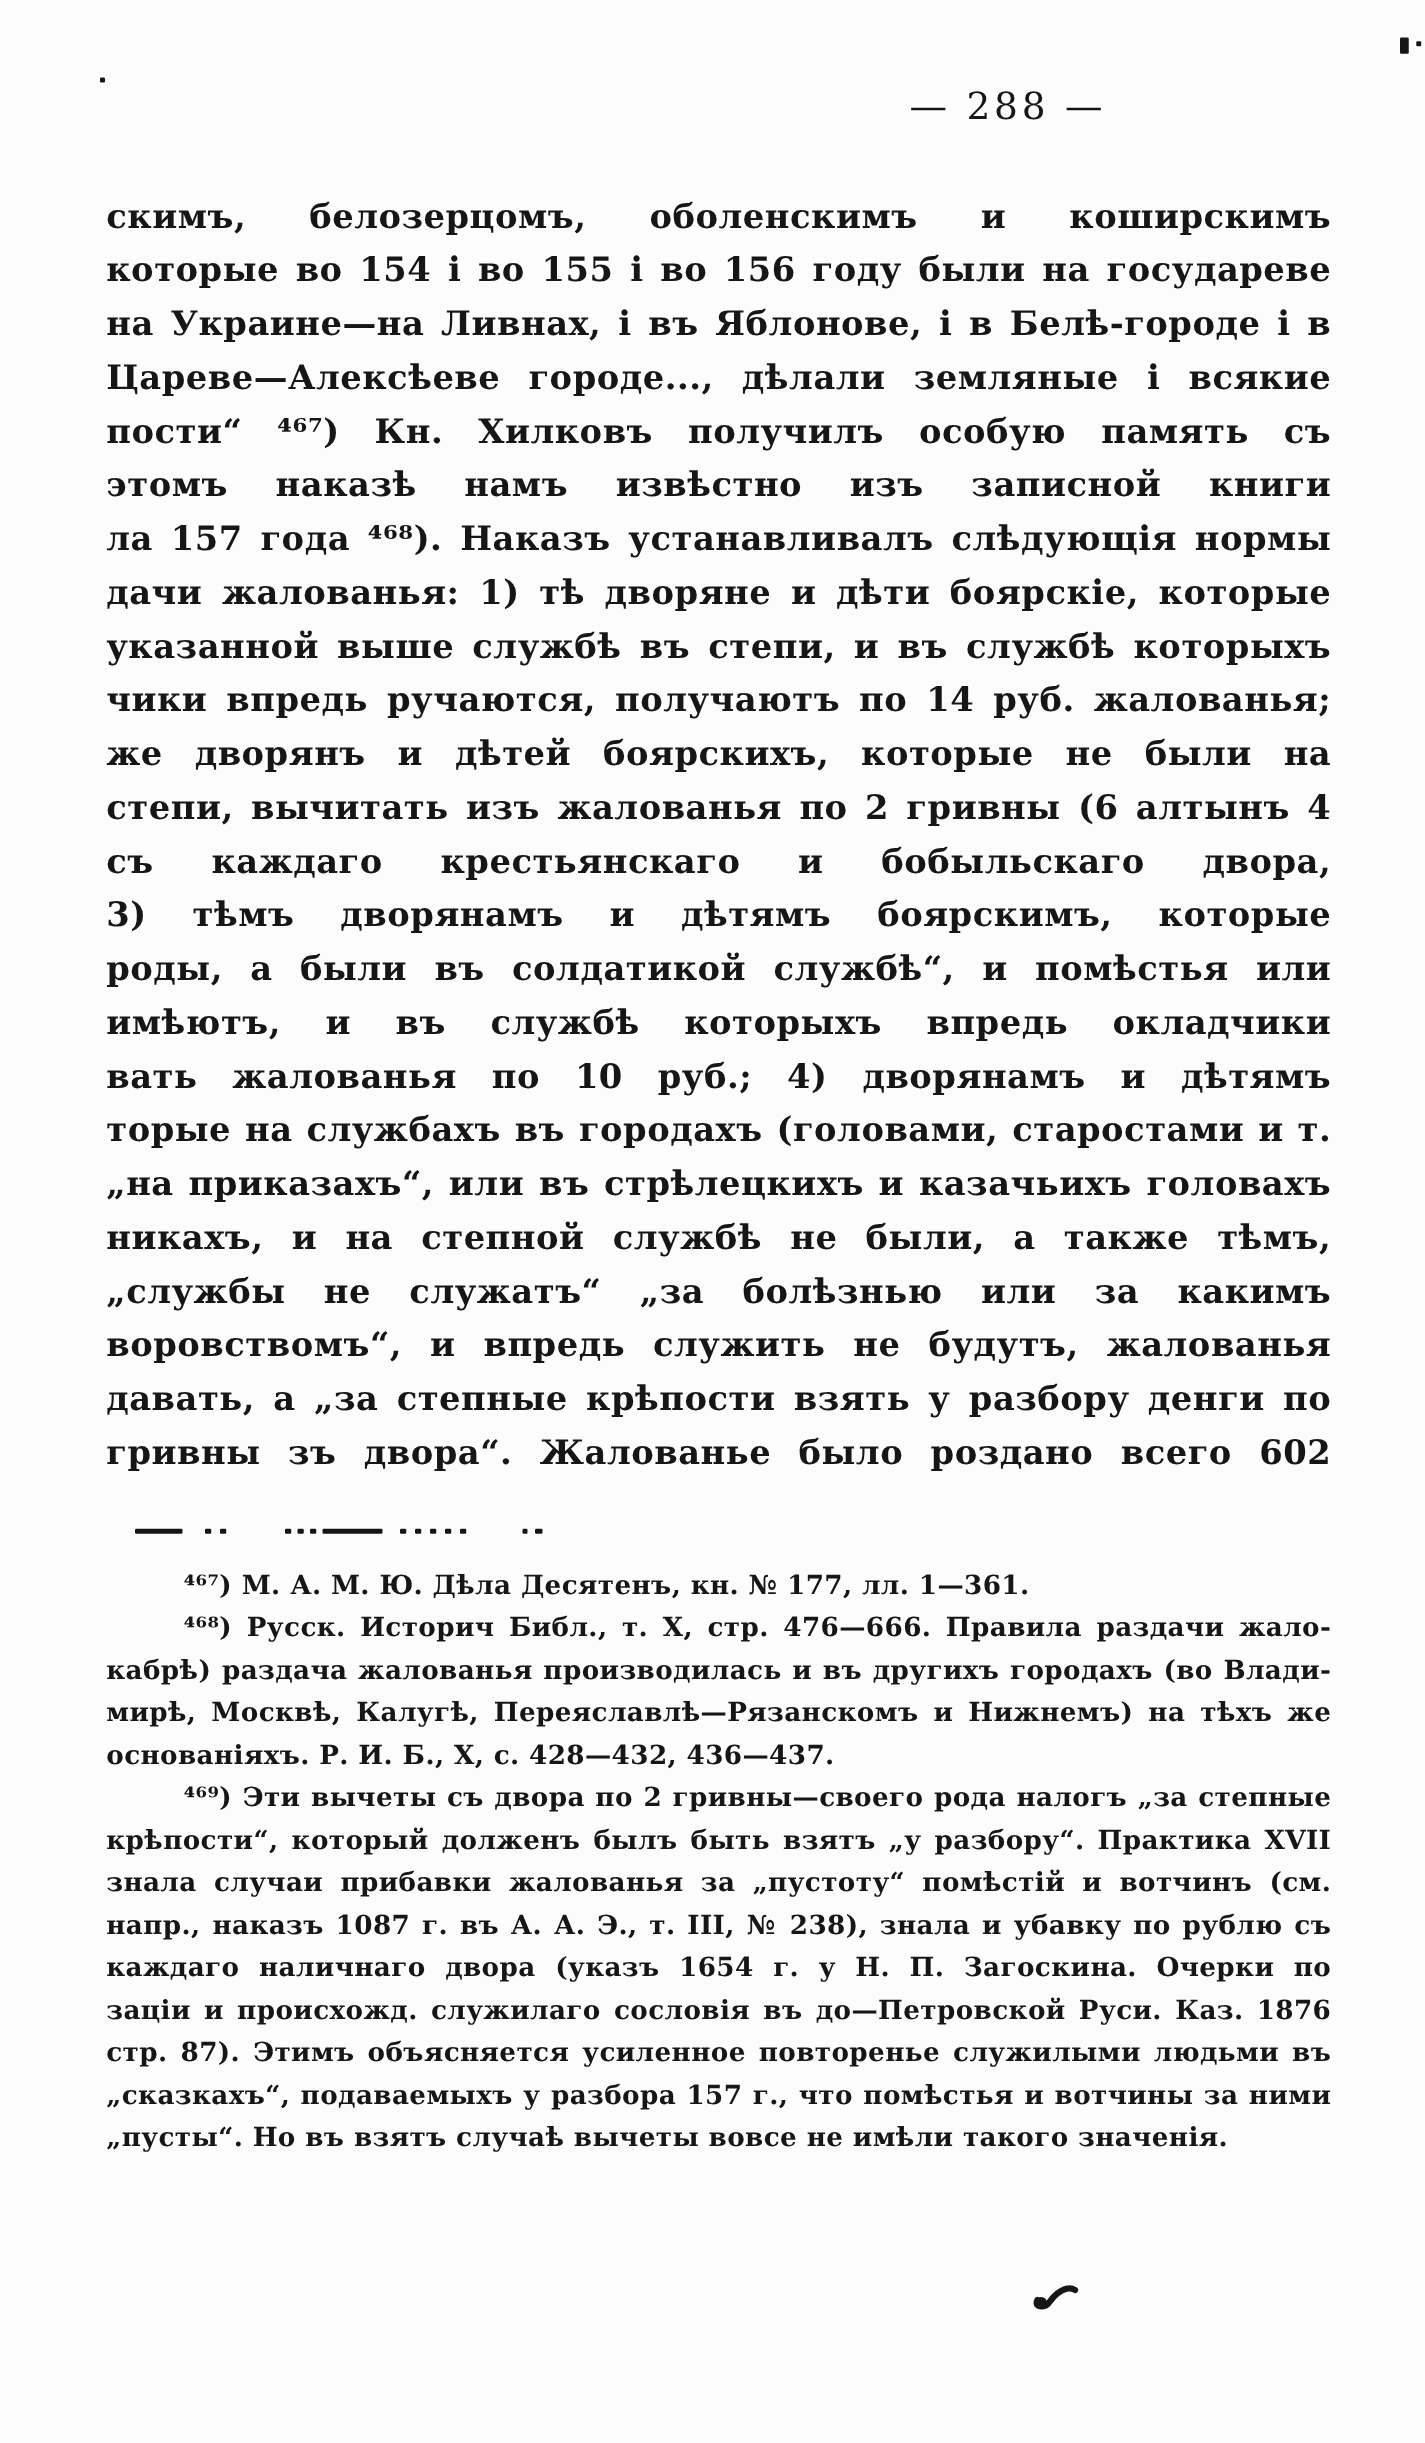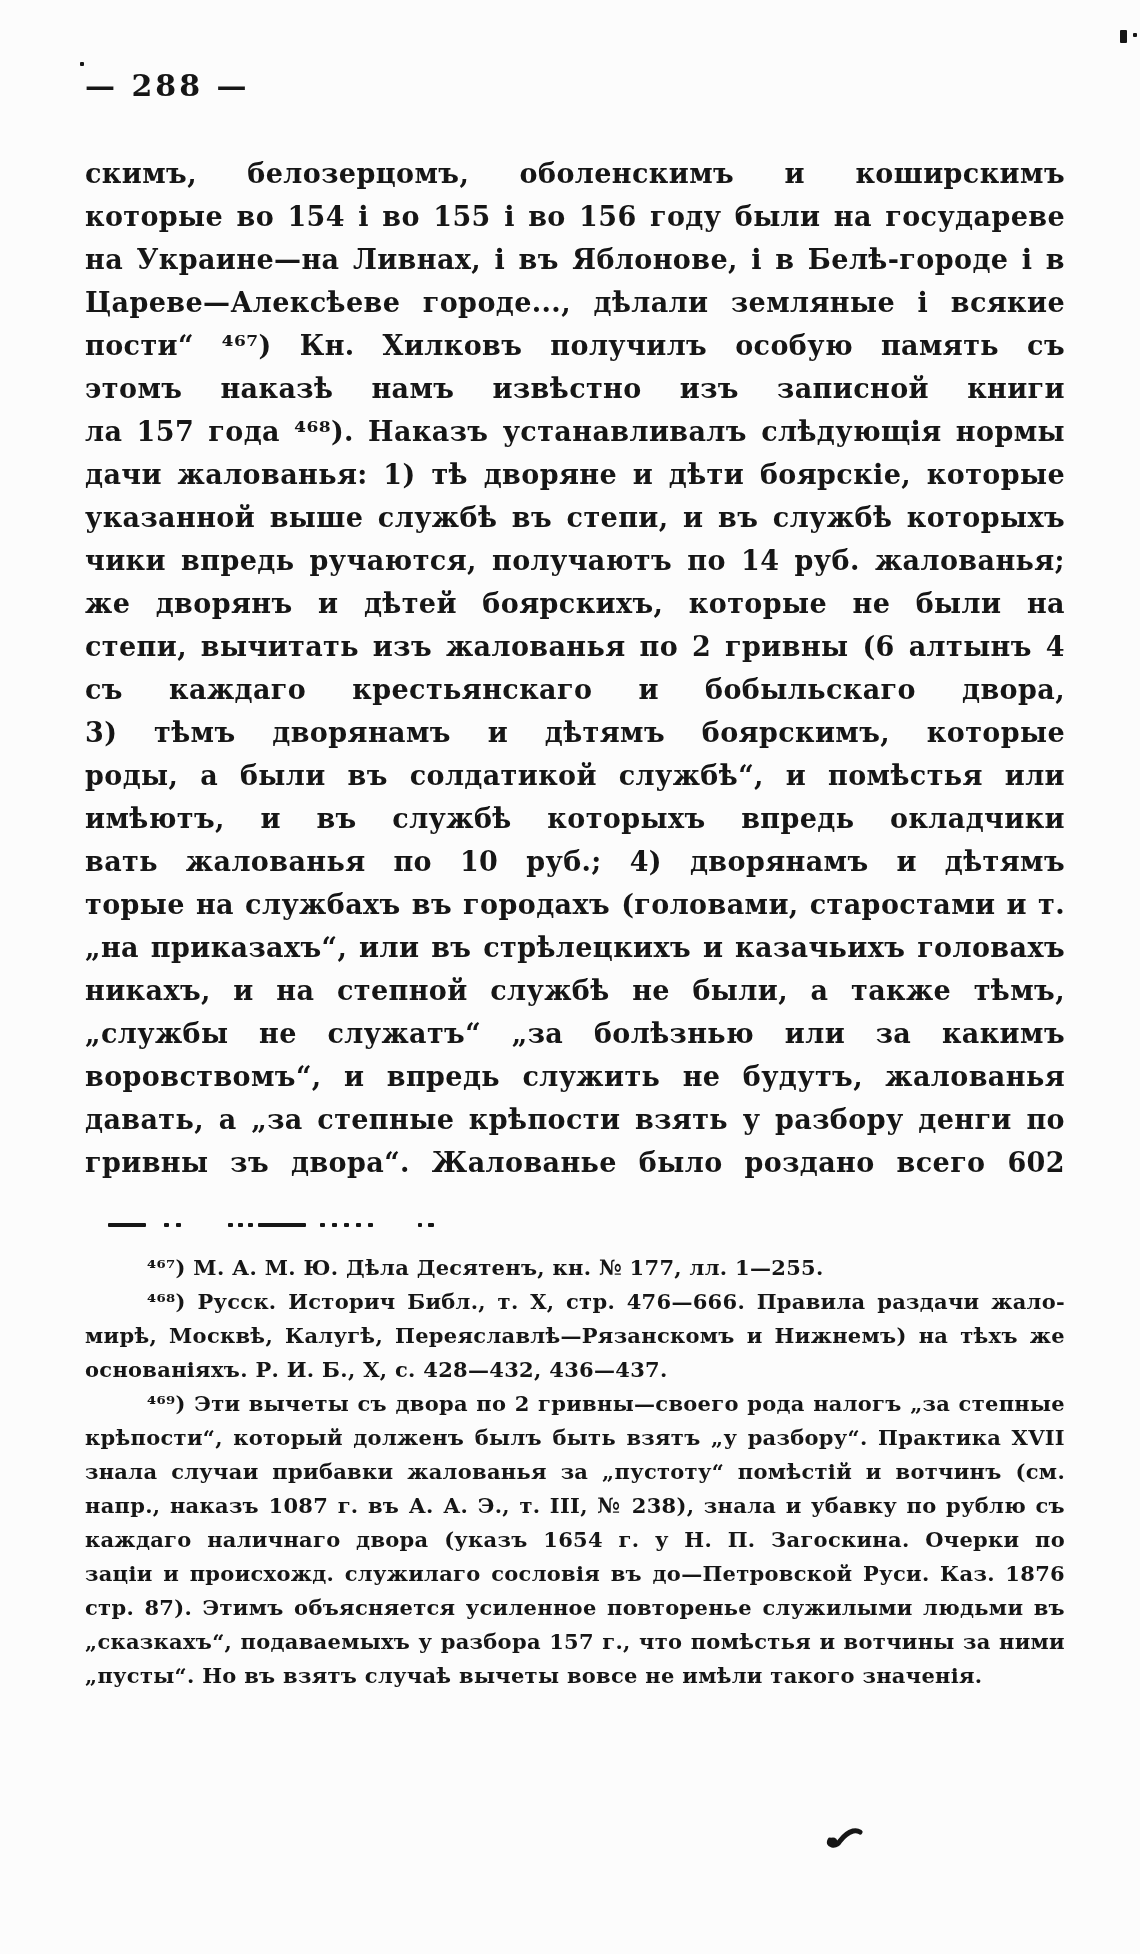--- a/index.html
+++ b/index.html
@@ -10,23 +10,23 @@
     background: #fcfcfc;
     color: #161616;
     font-family: "DejaVu Serif", serif;
     overflow: hidden;
   }
   .pagenum {
     position: absolute;
     top: 68px;
     left: 85px;
     width: 800px;
-    text-align: left;
+    text-align: right;
     font-size: 30px;
-    font-weight: 700;
+    font-weight: 400;
     letter-spacing: 3px;
     white-space: nowrap;
   }
   .main-block {
     position: absolute;
     left: 85px;
     top: 152px;
     width: 980px;
     font-size: 27px;
     font-weight: 700;
@@ -135,22 +135,23 @@
     <i style="left:212px;width:5px;"></i>
     <i style="left:224px;width:5px;"></i>
     <i style="left:236px;width:5px;"></i>
     <i style="left:248px;width:5px;"></i>
     <i style="left:260px;width:5px;"></i>
     <i style="left:310px;width:4px;"></i>
     <i style="left:320px;width:6px;"></i>
   </div>
 
   <div class="fn-block">
-      <div class="tline ind">⁴⁶⁷) М. А. М. Ю. Дѣла Десятенъ, кн. № 177, лл. 1—255.</div>
+      <div class="tline ind">⁴⁶⁷) М. А. М. Ю. Дѣла Десятенъ, кн. № 177, лл. 1—361.</div>
       <div class="tline just ind">⁴⁶⁸) Русск. Историч Библ., т. X, стр. 476—666. Правила раздачи жало-</div>
+      <div class="tline just">кабрѣ) раздача жалованья производилась и въ другихъ городахъ (во Влади-</div>
       <div class="tline just">мирѣ, Москвѣ, Калугѣ, Переяславлѣ—Рязанскомъ и Нижнемъ) на тѣхъ же</div>
       <div class="tline">основаніяхъ. Р. И. Б., X, с. 428—432, 436—437.</div>
       <div class="tline just ind">⁴⁶⁹) Эти вычеты съ двора по 2 гривны—своего рода налогъ „за степные</div>
       <div class="tline just">крѣпости“, который долженъ былъ быть взятъ „у разбору“. Практика XVII в.</div>
       <div class="tline just">знала случаи прибавки жалованья за „пустоту“ помѣстій и вотчинъ (см.</div>
       <div class="tline just">напр., наказъ 1087 г. въ А. А. Э., т. III, № 238), знала и убавку по рублю съ</div>
       <div class="tline just">каждаго наличнаго двора (указъ 1654 г. у Н. П. Загоскина. Очерки по органи-</div>
       <div class="tline just">заціи и происхожд. служилаго сословія въ до—Петровской Руси. Каз. 1876</div>
       <div class="tline just">стр. 87). Этимъ объясняется усиленное повторенье служилыми людьми въ</div>
       <div class="tline just">„сказкахъ“, подаваемыхъ у разбора 157 г., что помѣстья и вотчины за ними</div>

